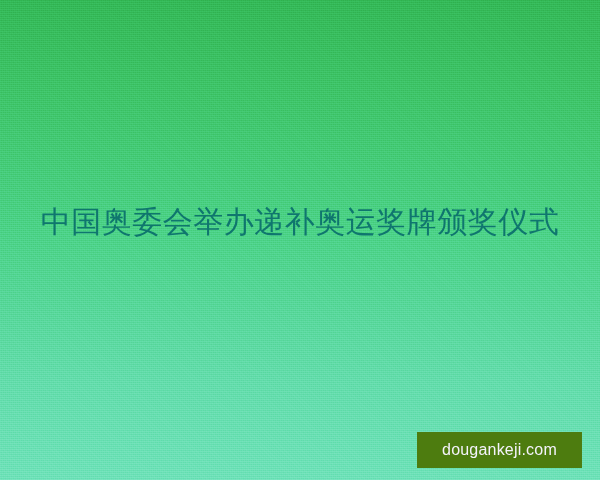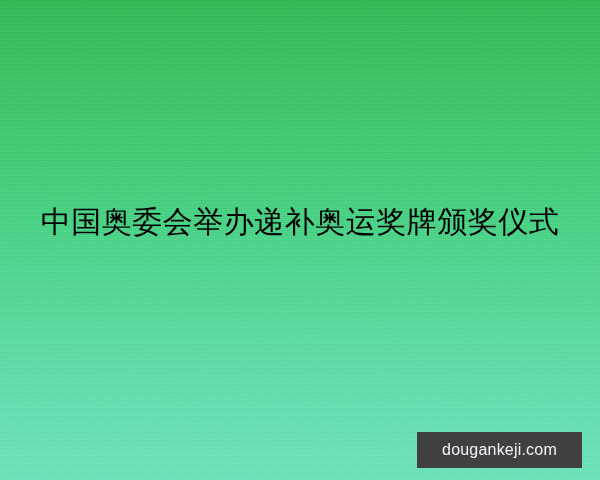--- a/index.html
+++ b/index.html
@@ -56,40 +56,40 @@
     pointer-events: none;
   }
 
   
   .headline {
     position: absolute;
     left: 0;
     right: 0;
     top: 203px;
     text-align: center;
-    color: #000000;
+    color: #0f766e;
     font-size: 30px;
     line-height: 38px;
     letter-spacing: 0.5px;
     font-weight: 400;
     white-space: nowrap;
   }
 
   .headline-line {
     display: block;
   }
 
   
   .watermark-badge {
     position: absolute;
     left: 417px;
     top: 432px;
     width: 165px;
     height: 36px;
-    background: #404040;
+    background: #4d7c0f;
     display: flex;
     align-items: center;
     justify-content: center;
   }
 
   .watermark-text {
     color: #f4f3fb;
     font-size: 16px;
     letter-spacing: 0.2px;
     line-height: 1;

